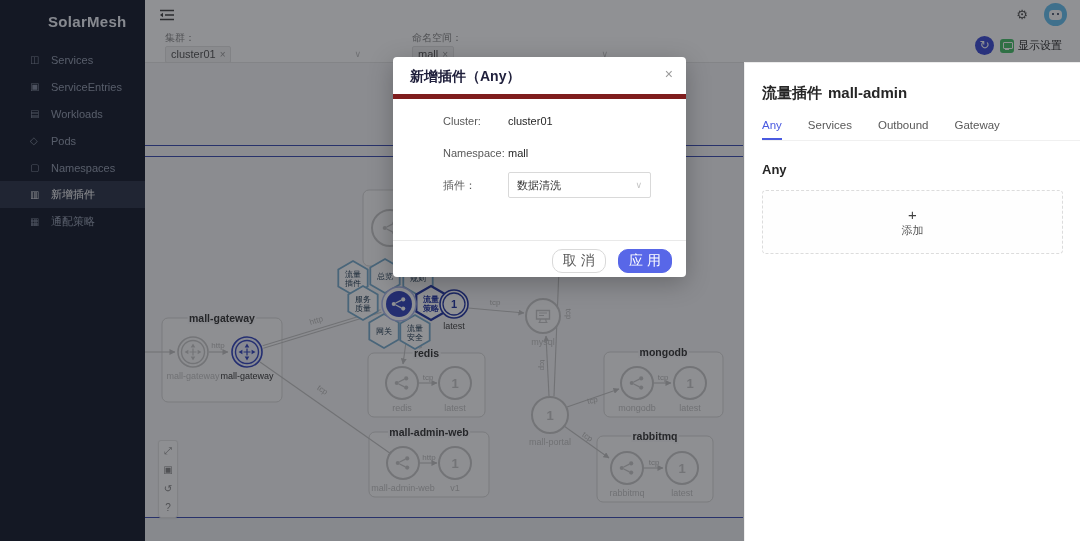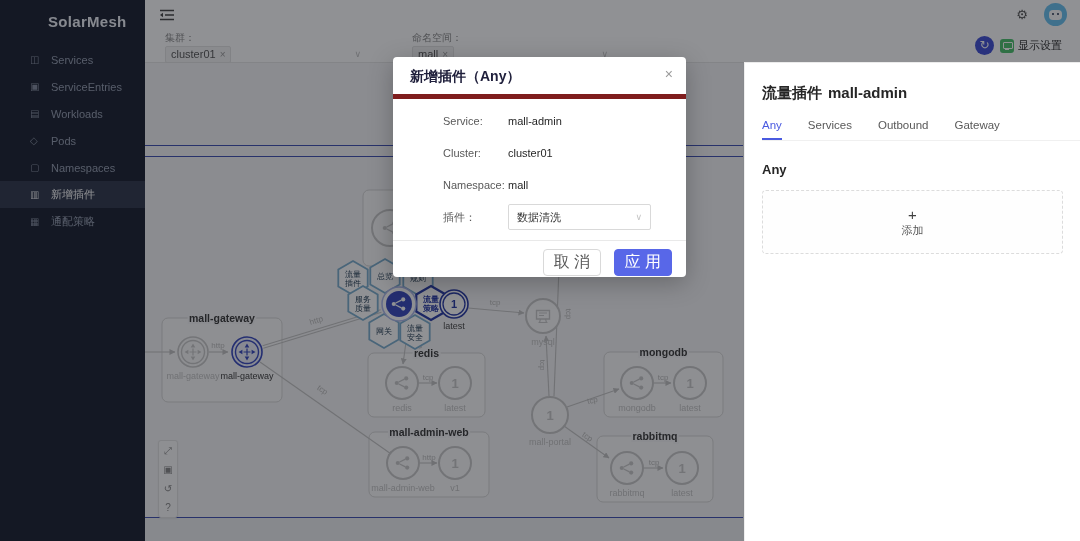--- a/index.html
+++ b/index.html
@@ -69,21 +69,21 @@
   .mhead{position:relative;height:37px;border-bottom:5px solid #7f1d1d;text-decoration:underline;}
   .mtitle{position:absolute;left:17px;top:11px;font-size:14px;font-weight:bold;color:#20203c;}
   .mclose{position:absolute;right:13px;top:9px;font-size:14px;color:#9a9a9a;cursor:pointer;}
   .mbody{padding:6px 0 0 50px;}
   .mrow{height:32px;display:flex;align-items:center;}
   .mlabel{width:65px;font-size:11px;color:#595959;}
   .mvalue{font-size:11px;color:#262626;}
   .mselect{width:125px;height:24px;border:1px solid #d9d9d9;border-radius:2px;font-size:11px;color:#333;display:flex;align-items:center;padding:0 8px;position:relative;cursor:pointer;background:#fff;}
   .mselect .chev{right:8px;}
   .mfoot{position:absolute;left:0;right:0;bottom:0;height:37px;border-top:1px solid #e9e9e9;text-align:right;padding:8px 14px 0 0;box-sizing:border-box;}
-  .btn{font-size:16px;border-radius:4px;padding:2px 10px;cursor:pointer;font-family:inherit;}
+  .btn{font-size:14px;border-radius:10px;padding:2px 10px;cursor:pointer;font-family:inherit;}
   .btn.cancel{background:#fff;border:1px solid #d9d9d9;color:#595959;}
   .btn.apply{background:#5867e8;border:1px solid #5867e8;color:#fff;margin-left:8px;}
 </style>
 </head>
 <body>
 
 <div class="app">
 
   <aside class="sidebar">
     <div class="logo">SolarMesh</div>
@@ -405,24 +405,20 @@
     </div>
   </aside>
 
   <div class="modal">
     <div class="mhead">
       <span class="mtitle">新增插件（Any）</span>
       <span class="mclose">×</span>
     </div>
     <div class="mbody" id="mfields">
         <div class="mrow">
-          <span class="mlabel">Service:</span>
-          <span class="mvalue">mall-admin</span>
-        </div>
-        <div class="mrow">
           <span class="mlabel">Cluster:</span>
           <span class="mvalue">cluster01</span>
         </div>
         <div class="mrow">
           <span class="mlabel">Namespace:</span>
           <span class="mvalue">mall</span>
         </div>
         <div class="mrow">
           <span class="mlabel">插件：</span>
           <span class="mselect">

